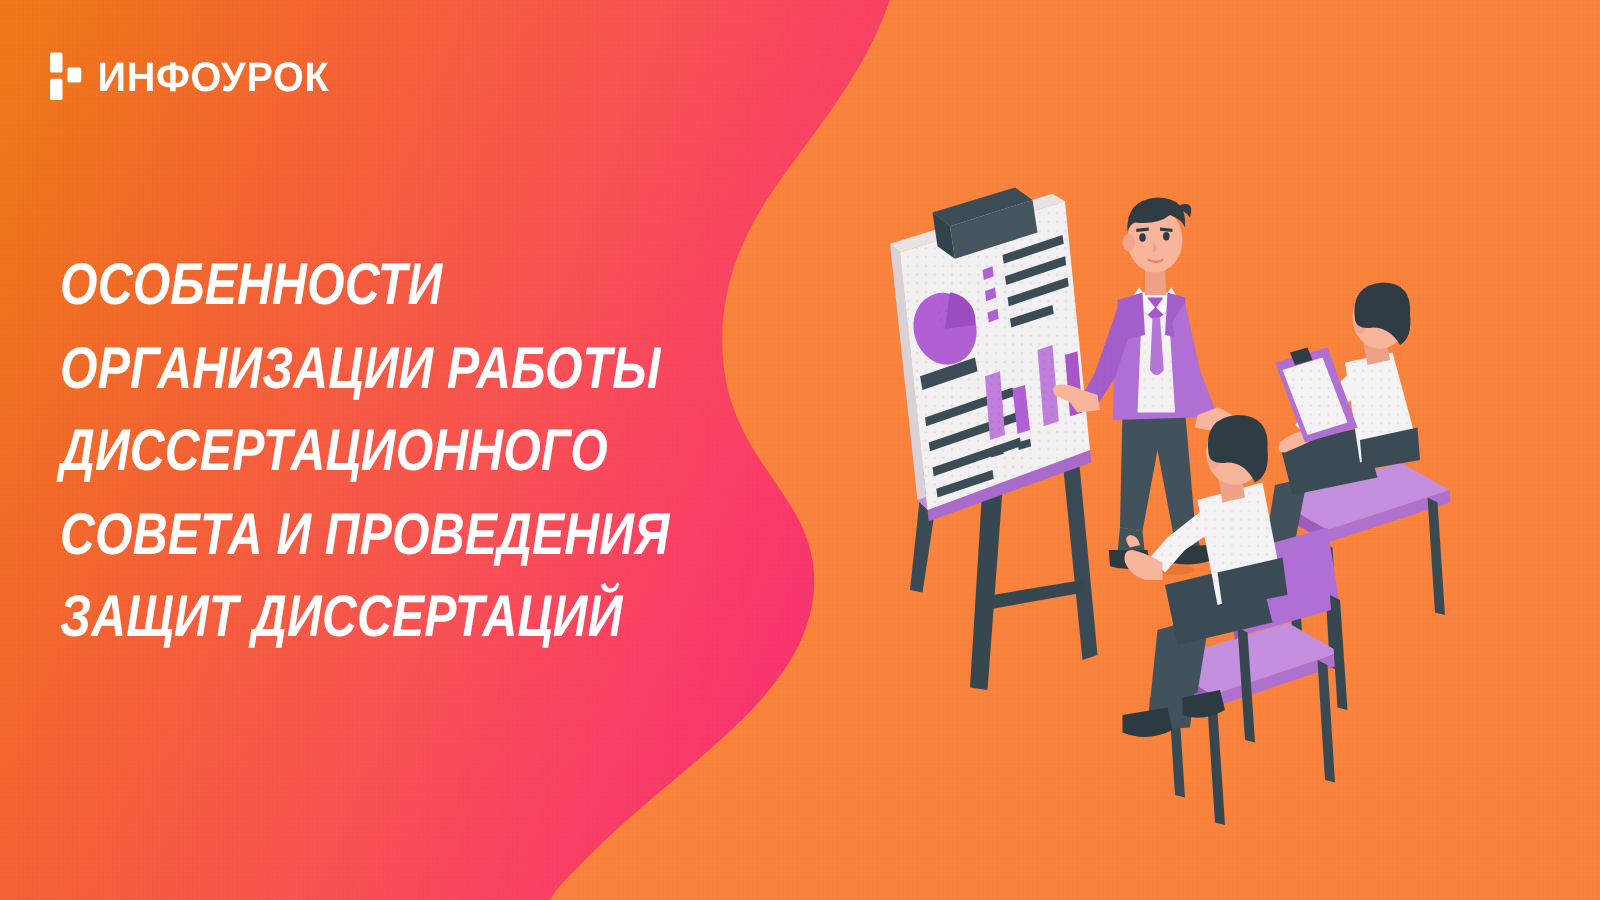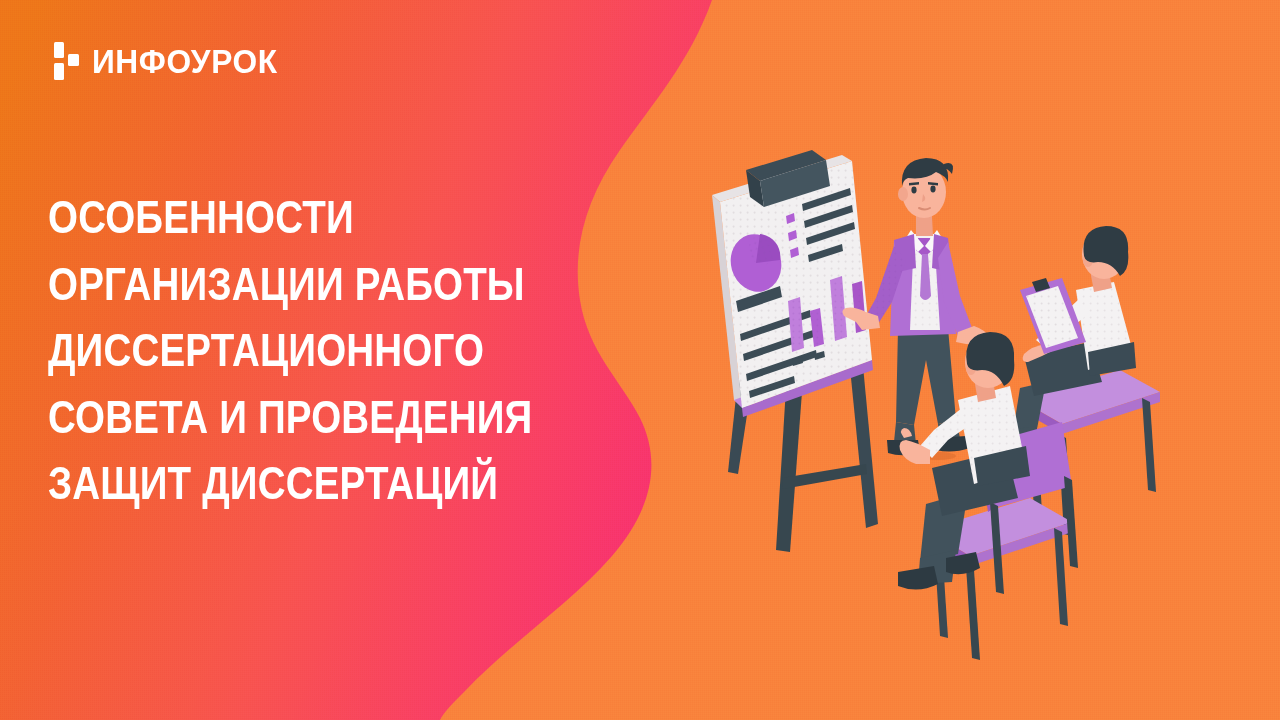--- a/index.html
+++ b/index.html
@@ -35,21 +35,21 @@
     opacity: .26;
     background-image:
       repeating-linear-gradient(0deg, rgba(255,255,255,.10) 0 1px, rgba(0,0,0,0) 1px 2px),
       repeating-linear-gradient(90deg, rgba(0,0,0,.07) 0 1px, rgba(255,255,255,.06) 1px 2px);
     mix-blend-mode: overlay;
   }
 
   
   .logo {
     position: absolute;
-    left: 54px;
+    left: 40px;
     top: 42px;
     display: flex;
     align-items: center;
     gap: 13px;
     z-index: 6;
   }
   .logo-mark {
     position: relative;
     width: 25px;
     height: 38px;
@@ -71,23 +71,24 @@
     font-stretch: condensed;
     transform: scaleX(.96);
     transform-origin: left center;
     white-space: nowrap;
   }
 
   
   .title {
     position: absolute;
     left: 48px;
-    top: 184px;
+    top: 194px;
     width: 540px;
     z-index: 6;
+    font-style: italic;
   }
   .title-line {
     color: #ffffff;
     font-size: 47px;
     font-weight: 700;
     line-height: 1.415;
     letter-spacing: .2px;
     text-transform: uppercase;
     transform: scaleX(.82);
     transform-origin: left center;

